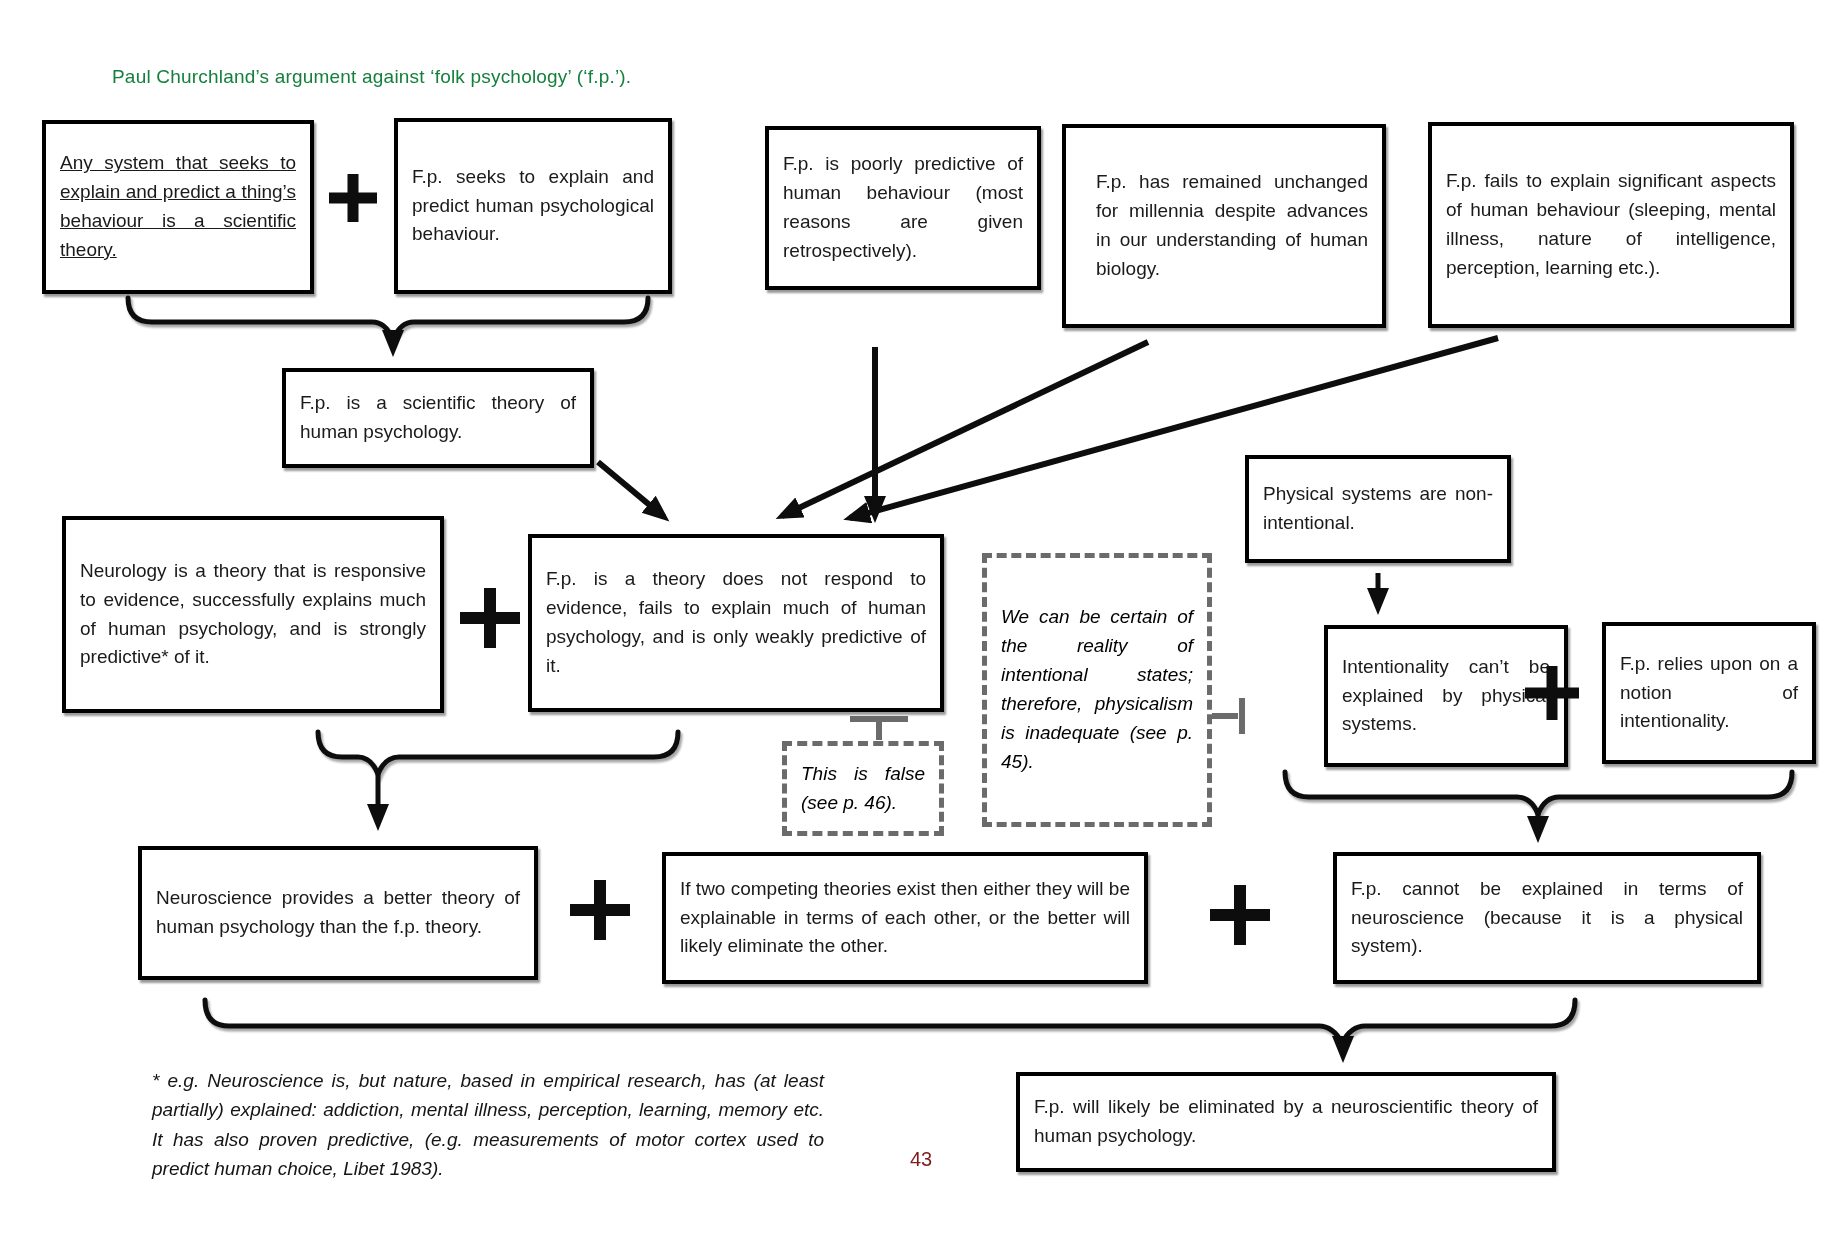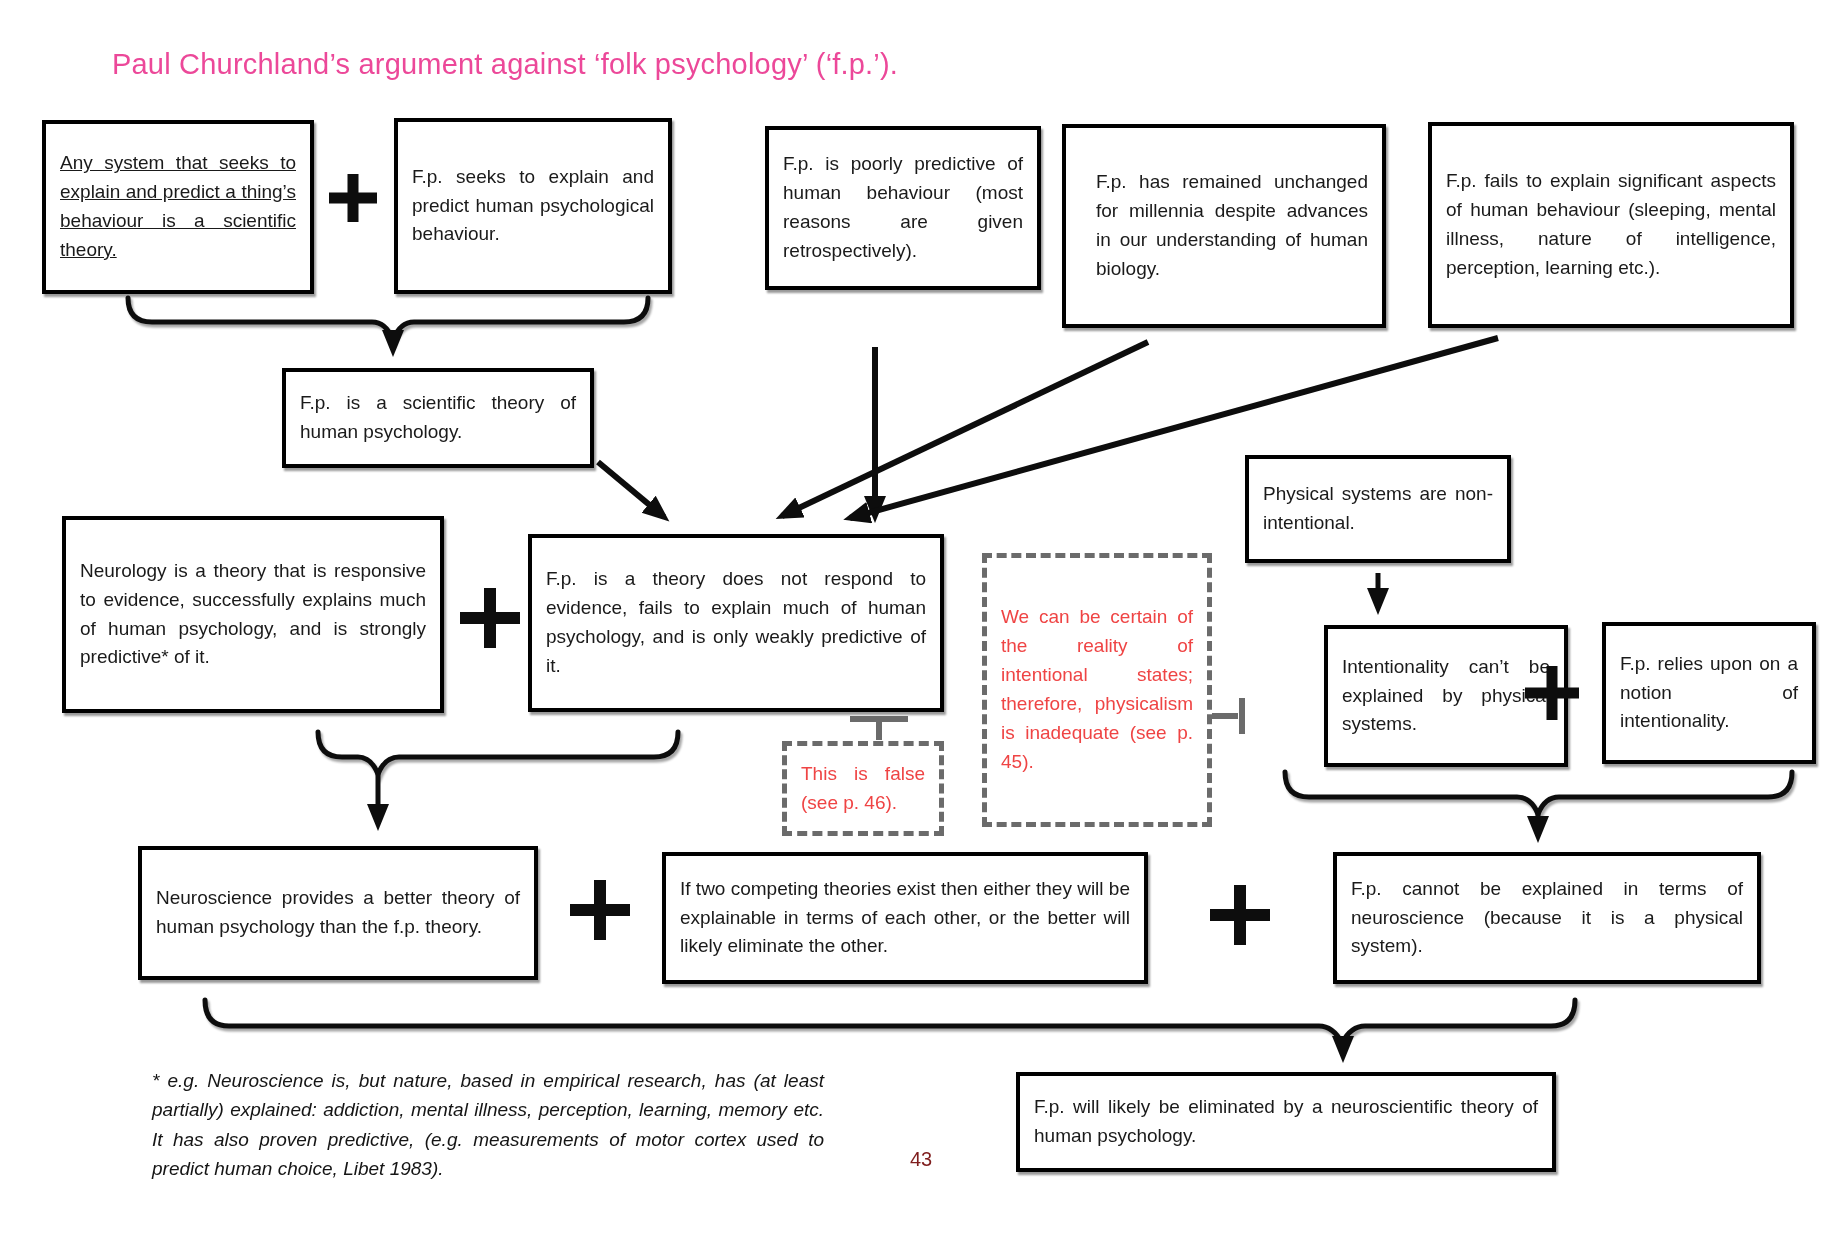--- a/index.html
+++ b/index.html
@@ -1,24 +1,24 @@
 <!DOCTYPE html>
 <html><head>
 <meta charset="utf-8">
 <style>
   html,body{margin:0;padding:0;background:#fff;}
   .canvas{position:relative;width:1837px;height:1259px;background:#ffffff;overflow:hidden;
           font-family:"Liberation Sans", sans-serif;color:#1a1a1a;}
-  .title{position:absolute;font-size:29px;color:#ec4899;letter-spacing:.2px;}
+  .title{position:absolute;font-size:19px;color:#15803d;letter-spacing:.2px;margin-top:18px;}
   .box{position:absolute;border:4px solid #000;background:#fff;display:flex;align-items:center;
        box-shadow:2px 3px 2px rgba(0,0,0,0.40);box-sizing:border-box;}
   .box .bt{width:100%;padding:8px 14px;font-size:19px;line-height:1.52;text-align:justify;
            text-align-last:left;color:#1a1a1a;}
   .box.dashed{border:5px dashed #6b6b6b;box-shadow:none;background:#fff;}
-  .box.dashed .bt{color:#ef4444;}
+  .box.dashed .bt{color:#000000;font-style:italic;}
   .connectors{position:absolute;left:0;top:0;z-index:3;pointer-events:none;}
   .stroke{stroke:#0d0d0d;fill:none;}
   .brace{stroke:#0d0d0d;fill:none;stroke-width:5;stroke-linecap:round;
          filter:drop-shadow(2px 3px 1px rgba(0,0,0,0.35));}
   .gray{stroke:#6b6b6b;fill:none;stroke-linecap:butt;}
   .footnote{position:absolute;font-size:19px;line-height:1.55;font-style:italic;text-align:justify;
             text-align-last:left;color:#151515;}
   .pagenum{position:absolute;font-size:20px;color:#7f1d1d;}
 </style>
 </head>

